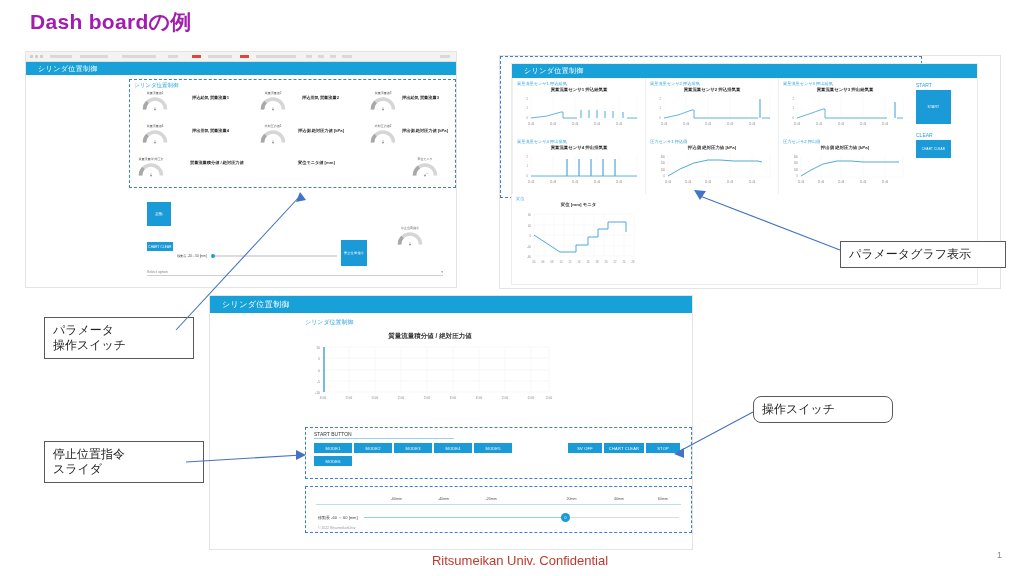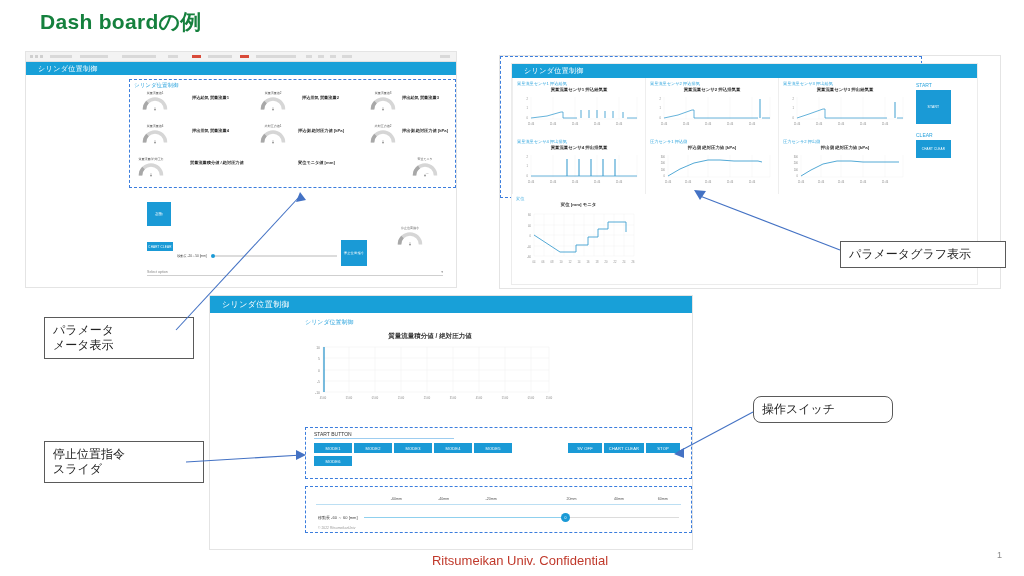--- a/index.html
+++ b/index.html
@@ -3,22 +3,22 @@
 <meta charset="utf-8">
 <style>
   html,body{margin:0;padding:0;}
   body{
     width:1024px;height:576px;position:relative;overflow:hidden;
     background:#ffffff;
     font-family:"Liberation Sans","DejaVu Sans",sans-serif;
     color:#222;
   }
   .slide-title{
-    position:absolute;left:40px;top:8px;
-    font-size:21px;font-weight:bold;letter-spacing:.3px;color:#15803d;
+    position:absolute;left:30px;top:8px;
+    font-size:21px;font-weight:bold;letter-spacing:.3px;color:#a21caf;
   }
   .page-num{position:absolute;right:22px;bottom:16px;font-size:9px;color:#8a8a8a;}
   .confidential{
     position:absolute;left:16px;right:0;bottom:8px;text-align:center;
     font-size:13px;color:#c0392b;
   }
 
   
   .dash{position:absolute;background:#ffffff;box-shadow:0 0 0 1px #e4e4e4;}
   .browser-chrome{
@@ -587,21 +587,21 @@
       <div class="slider-track">
         <div class="slider-fill" style="width:64%;"></div>
         <div class="slider-knob" style="left:calc(64% - 4.5px);">0</div>
       </div>
     </div>
     <div class="footer-note" style="margin:6px 0 0 12px;">© 2022 RitsumeikanUniv</div>
   </div>
 </div>
 
 <div class="callout" style="left:44px;top:317px;width:132px;">パラメータ
-メータ表示</div>
+操作スイッチ</div>
 <div class="callout" style="left:44px;top:441px;width:142px;">停止位置指令
 スライダ</div>
 <div class="callout" style="left:840px;top:241px;width:148px;">パラメータグラフ表示</div>
 <div class="callout" style="left:753px;top:396px;width:122px;border-radius:8px;">操作スイッチ</div>
 
 <svg class="leader" style="left:0;top:0;width:1024px;height:576px;">
   <g stroke="#4472c4" stroke-width="1.1" fill="none">
     <line x1="176" y1="330" x2="300" y2="196"></line>
     <line x1="186" y1="462" x2="302" y2="455"></line>
     <line x1="840" y1="250" x2="700" y2="196"></line>

